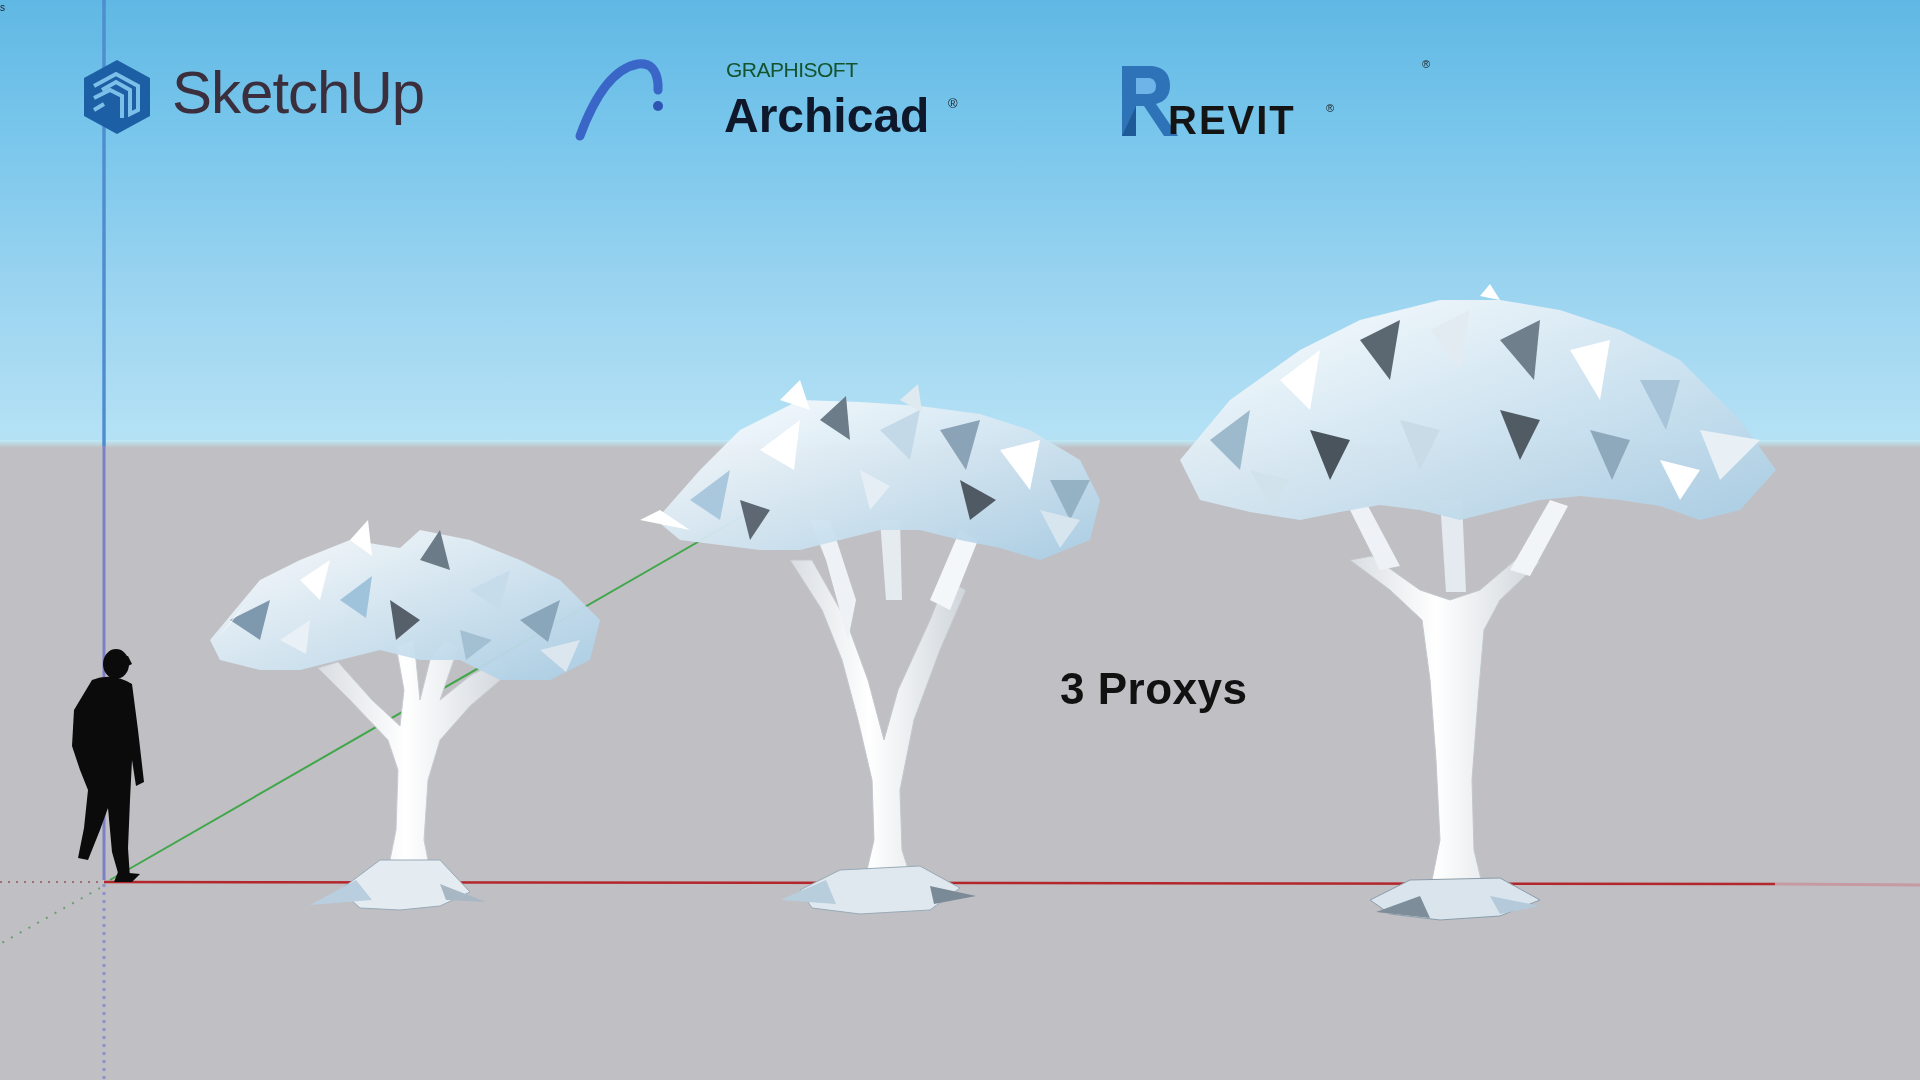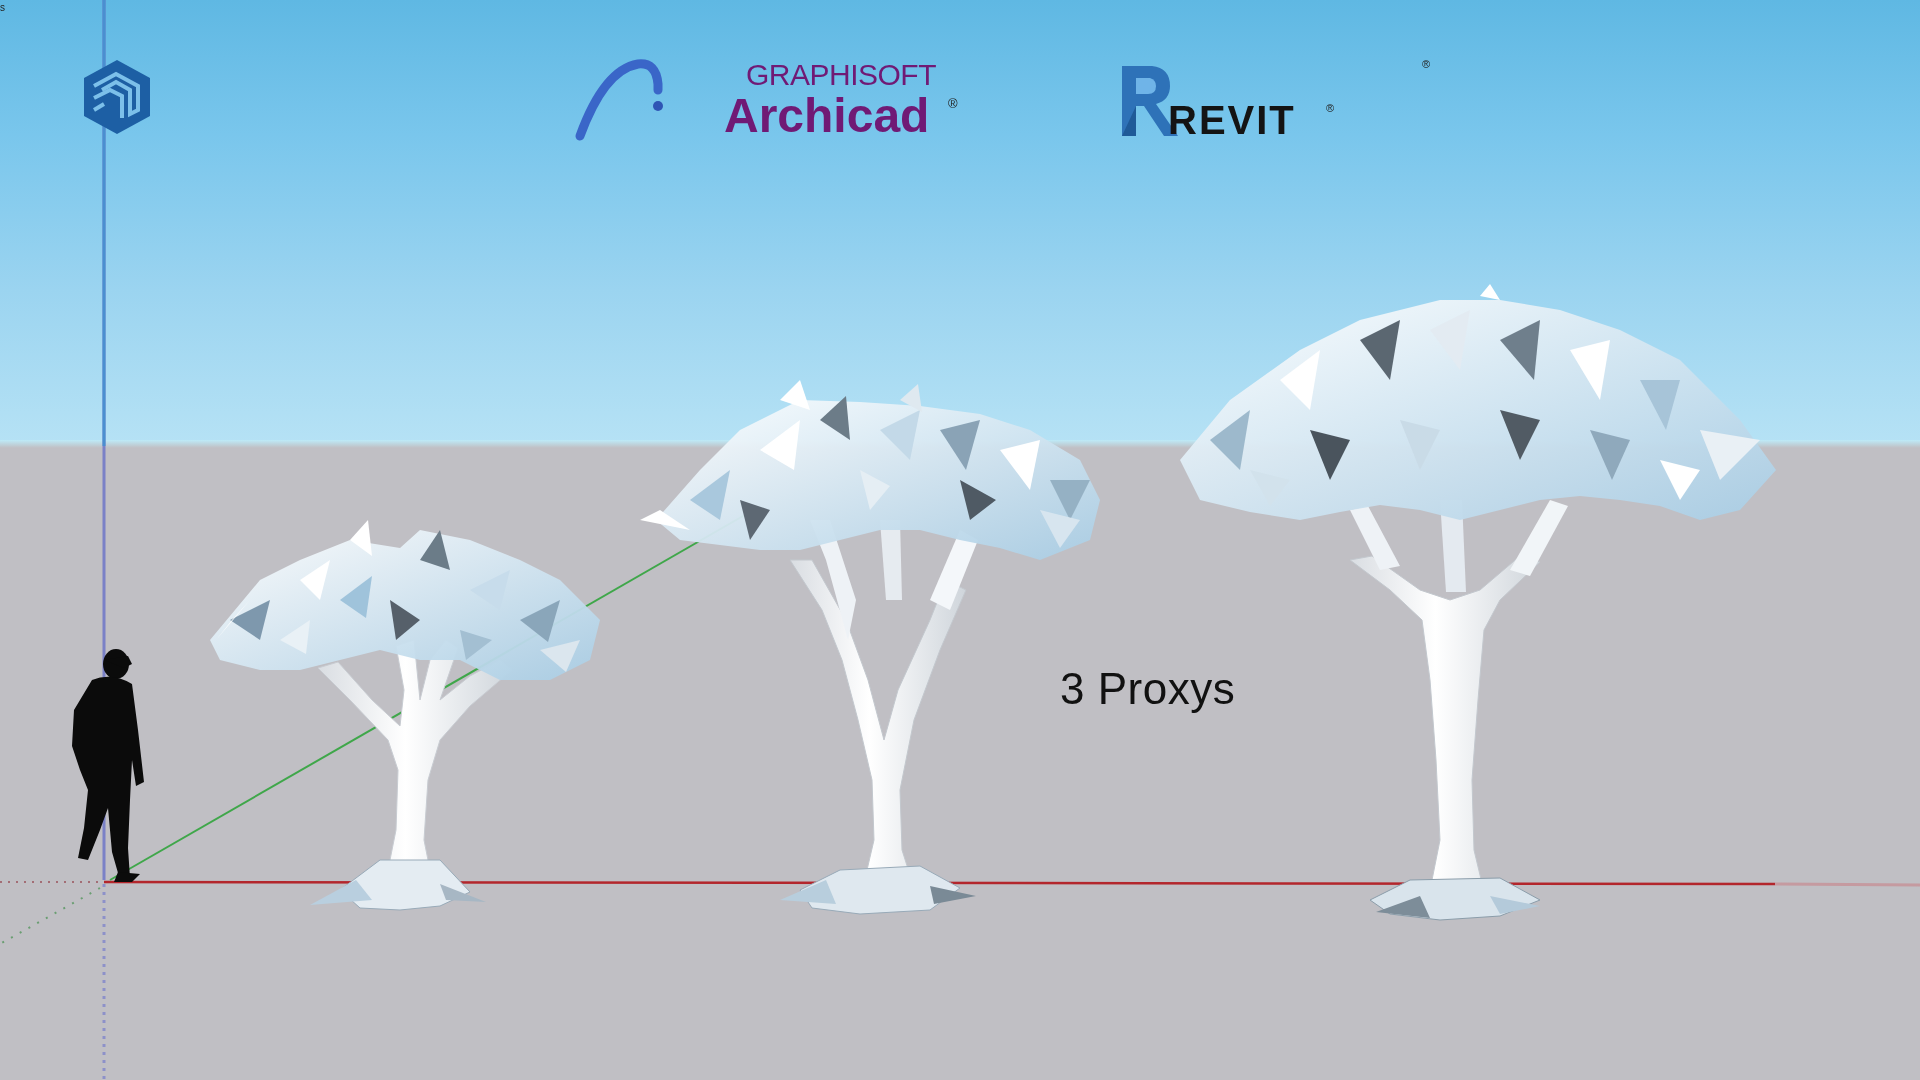--- a/index.html
+++ b/index.html
@@ -22,42 +22,42 @@
       background: linear-gradient(180deg, rgba(190,235,248,0.9), rgba(192,191,196,1));
     }
     svg.scene { position: absolute; left: 0; top: 0; }
     .logo { position: absolute; }
     .su-word {
       position: absolute; left: 172px; top: 58px;
       font-size: 60px; font-weight: 400; color: #3b2f3d; letter-spacing: -1px;
     }
     .gs-word {
       position: absolute; left: 726px; top: 58px;
-      font-size: 30px; color: #701a75; letter-spacing: -0.5px; margin-left: 20px;
+      font-size: 21px; color: #14532d; letter-spacing: -0.5px;
     }
     .ac-word {
       position: absolute; left: 724px; top: 88px;
-      font-size: 48px; font-weight: 700; color: #701a75; letter-spacing: 0px;
+      font-size: 48px; font-weight: 700; color: #0f172a; letter-spacing: 0px;
     }
     .ac-reg {
       position: absolute; left: 948px; top: 96px; font-size: 13px; color: #222;
     }
     .ad-word {
       position: absolute; left: 1207px; top: 56px;
       font-size: 38px; color: #1a1a1a; letter-spacing: 1px;
     }
     .ad-reg { position: absolute; left: 1422px; top: 58px; font-size: 11px; color: #222; }
     .rv-word {
       position: absolute; left: 1168px; top: 98px;
       font-size: 40px; font-weight: 700; color: #141414; letter-spacing: 2px;
     }
     .rv-reg { position: absolute; left: 1326px; top: 102px; font-size: 11px; color: #222; }
     .proxy-label {
       position: absolute; left: 1060px; top: 664px;
-      font-size: 44px; font-weight: 400; color: #111; letter-spacing: 0.5px;
+      font-size: 44px; font-weight: 700; color: #111; letter-spacing: 0.5px;
     }
     .corner-mark {
       position: absolute; left: 0; top: 2px; font-size: 10px; color: #222;
     }
   </style>
 </head>
 <body>
 
 <div class="viewport">
   <div class="sky"></div>
@@ -186,20 +186,21 @@
   </svg>
 
   <div class="logo" style="left:80px; top:58px; width:80px; height:80px;">
     <svg width="74" height="78" viewBox="0 0 74 78">
       <path d="M37 2 L70 20 L70 58 L37 76 L4 58 L4 20 Z" fill="#1d5fa4"></path>
       <path d="M14 28 L36 16 L58 28 L58 52 L50 56 L50 32 L36 24 L22 32" fill="none" stroke="#7cc0ea" stroke-width="4"></path>
       <path d="M14 40 L30 32 L42 38 L42 60" fill="none" stroke="#7cc0ea" stroke-width="4"></path>
       <path d="M14 52 L24 46" fill="none" stroke="#7cc0ea" stroke-width="4"></path>
     </svg>
   </div>
+  <span class="su-word">SketchUp</span>
 
   <div class="logo" style="left:574px; top:56px; width:110px; height:86px;">
     <svg width="110" height="86" viewBox="0 0 110 86">
       <path d="M6 80 Q30 14 64 8 Q82 6 84 28 L84 34" fill="none" stroke="#3a66c8" stroke-width="9" stroke-linecap="round"></path>
       <circle cx="84" cy="50" r="5" fill="#2f55b4"></circle>
     </svg>
   </div>
   <span class="gs-word">GRAPHISOFT</span>
   <span class="ac-word">Archicad</span>
   <span class="ac-reg">®</span>

